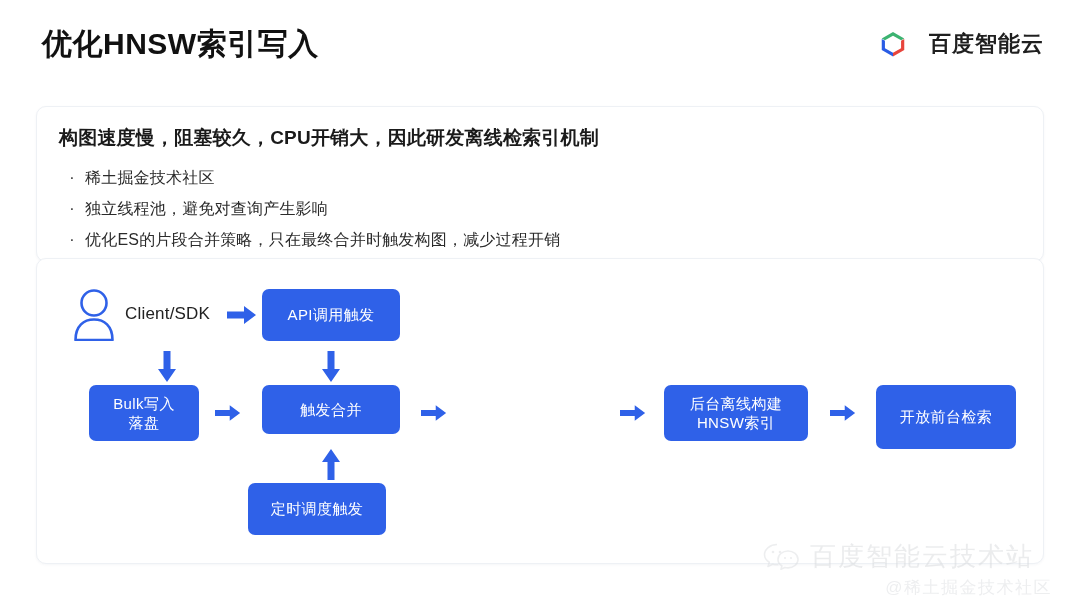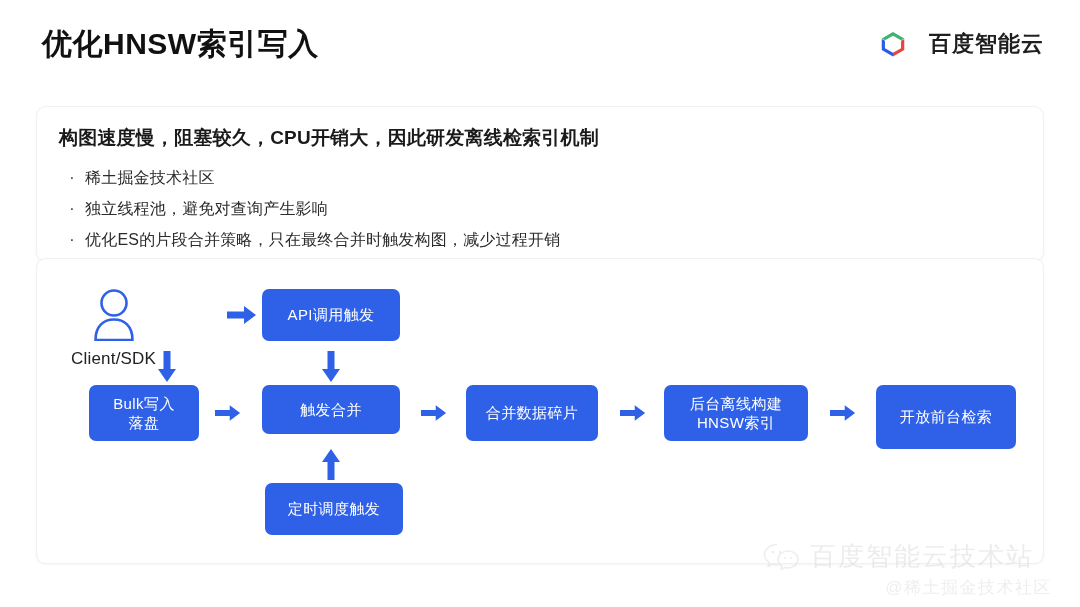--- a/index.html
+++ b/index.html
@@ -203,21 +203,21 @@
     </div>
     <div class="bullet-row">
       <span class="bullet-dot">·</span>
       <span class="bullet-text">优化ES的片段合并策略，只在最终合并时触发构图，减少过程开销</span>
     </div>
   </div>
 </div>
 
 <div class="card" id="flow-card">
 
-  <div class="actor" style="left:34px; top:28px;flex-direction:column;">
+  <div class="actor" style="left:34px; top:28px;">
     <span class="actor-icon">
       <svg viewBox="0 0 46 54" width="46" height="54" aria-hidden="true">
         <circle cx="23" cy="16" r="12.5" fill="none" stroke="#2f61e8" stroke-width="2.6"></circle>
         <path d="M4.5 53 C4.5 38.5 13 32.5 23 32.5 C33 32.5 41.5 38.5 41.5 53 Z" fill="none" stroke="#2f61e8" stroke-width="2.6" stroke-linejoin="round"></path>
       </svg>
     </span>
     <span class="actor-label">Client/SDK</span>
   </div>
 
   <span class="arrow" style="left:190px; top:46px;">
@@ -250,21 +250,20 @@
   </span>
 
   <div class="flow-node" style="left:225px; top:126px; width:138px; height:49px;">触发合并</div>
 
   <span class="arrow" style="left:384px; top:145px;">
     <svg width="26" height="18" viewBox="0 0 30 20" aria-hidden="true">
       <path d="M0 6.5 H17 V1 L29 10 L17 19 V13.5 H0 Z" fill="#2f61e8"></path>
     </svg>
   </span>
 
-  <div class="flow-node" style="left:429px; top:126px; width:132px; height:56px;">合并数据碎片</div>
 
   <span class="arrow" style="left:583px; top:145px;">
     <svg width="26" height="18" viewBox="0 0 30 20" aria-hidden="true">
       <path d="M0 6.5 H17 V1 L29 10 L17 19 V13.5 H0 Z" fill="#2f61e8"></path>
     </svg>
   </span>
 
   <div class="flow-node" style="left:627px; top:126px; width:144px; height:56px;">后台离线构建
 HNSW索引</div>
 
@@ -275,21 +274,21 @@
   </span>
 
   <div class="flow-node" style="left:839px; top:126px; width:140px; height:64px;">开放前台检索</div>
 
   <span class="arrow" style="left:284px; top:190px;">
     <svg width="20" height="32" viewBox="0 0 20 32" aria-hidden="true">
       <path d="M10 0 L19 13 H13.5 V31 H6.5 V13 H1 Z" fill="#2f61e8"></path>
     </svg>
   </span>
 
-  <div class="flow-node" style="left:228px; top:224px; width:138px; height:52px;">定时调度触发</div>
+  <div class="flow-node" style="left:211px; top:224px; width:138px; height:52px;">定时调度触发</div>
 </div>
 
 <div class="watermark">
   <div class="wm-row1">
     <span class="wm-icon">
       <svg viewBox="0 0 40 32" width="40" height="32" aria-hidden="true">
         <path d="M15 3.5 C8 3.5 2.5 8.2 2.5 13.6 C2.5 16.7 4.4 19.5 7.3 21.3 L6 25.5 L10.6 23.2
                  C12 23.6 13.5 23.8 15 23.8 C15.5 23.8 16 23.8 16.5 23.7" fill="none" stroke="#dcdee1" stroke-width="1.6" stroke-linejoin="round"></path>
         <circle cx="11" cy="11" r="1.3" fill="#dcdee1"></circle>
         <circle cx="18" cy="11" r="1.3" fill="#dcdee1"></circle>

